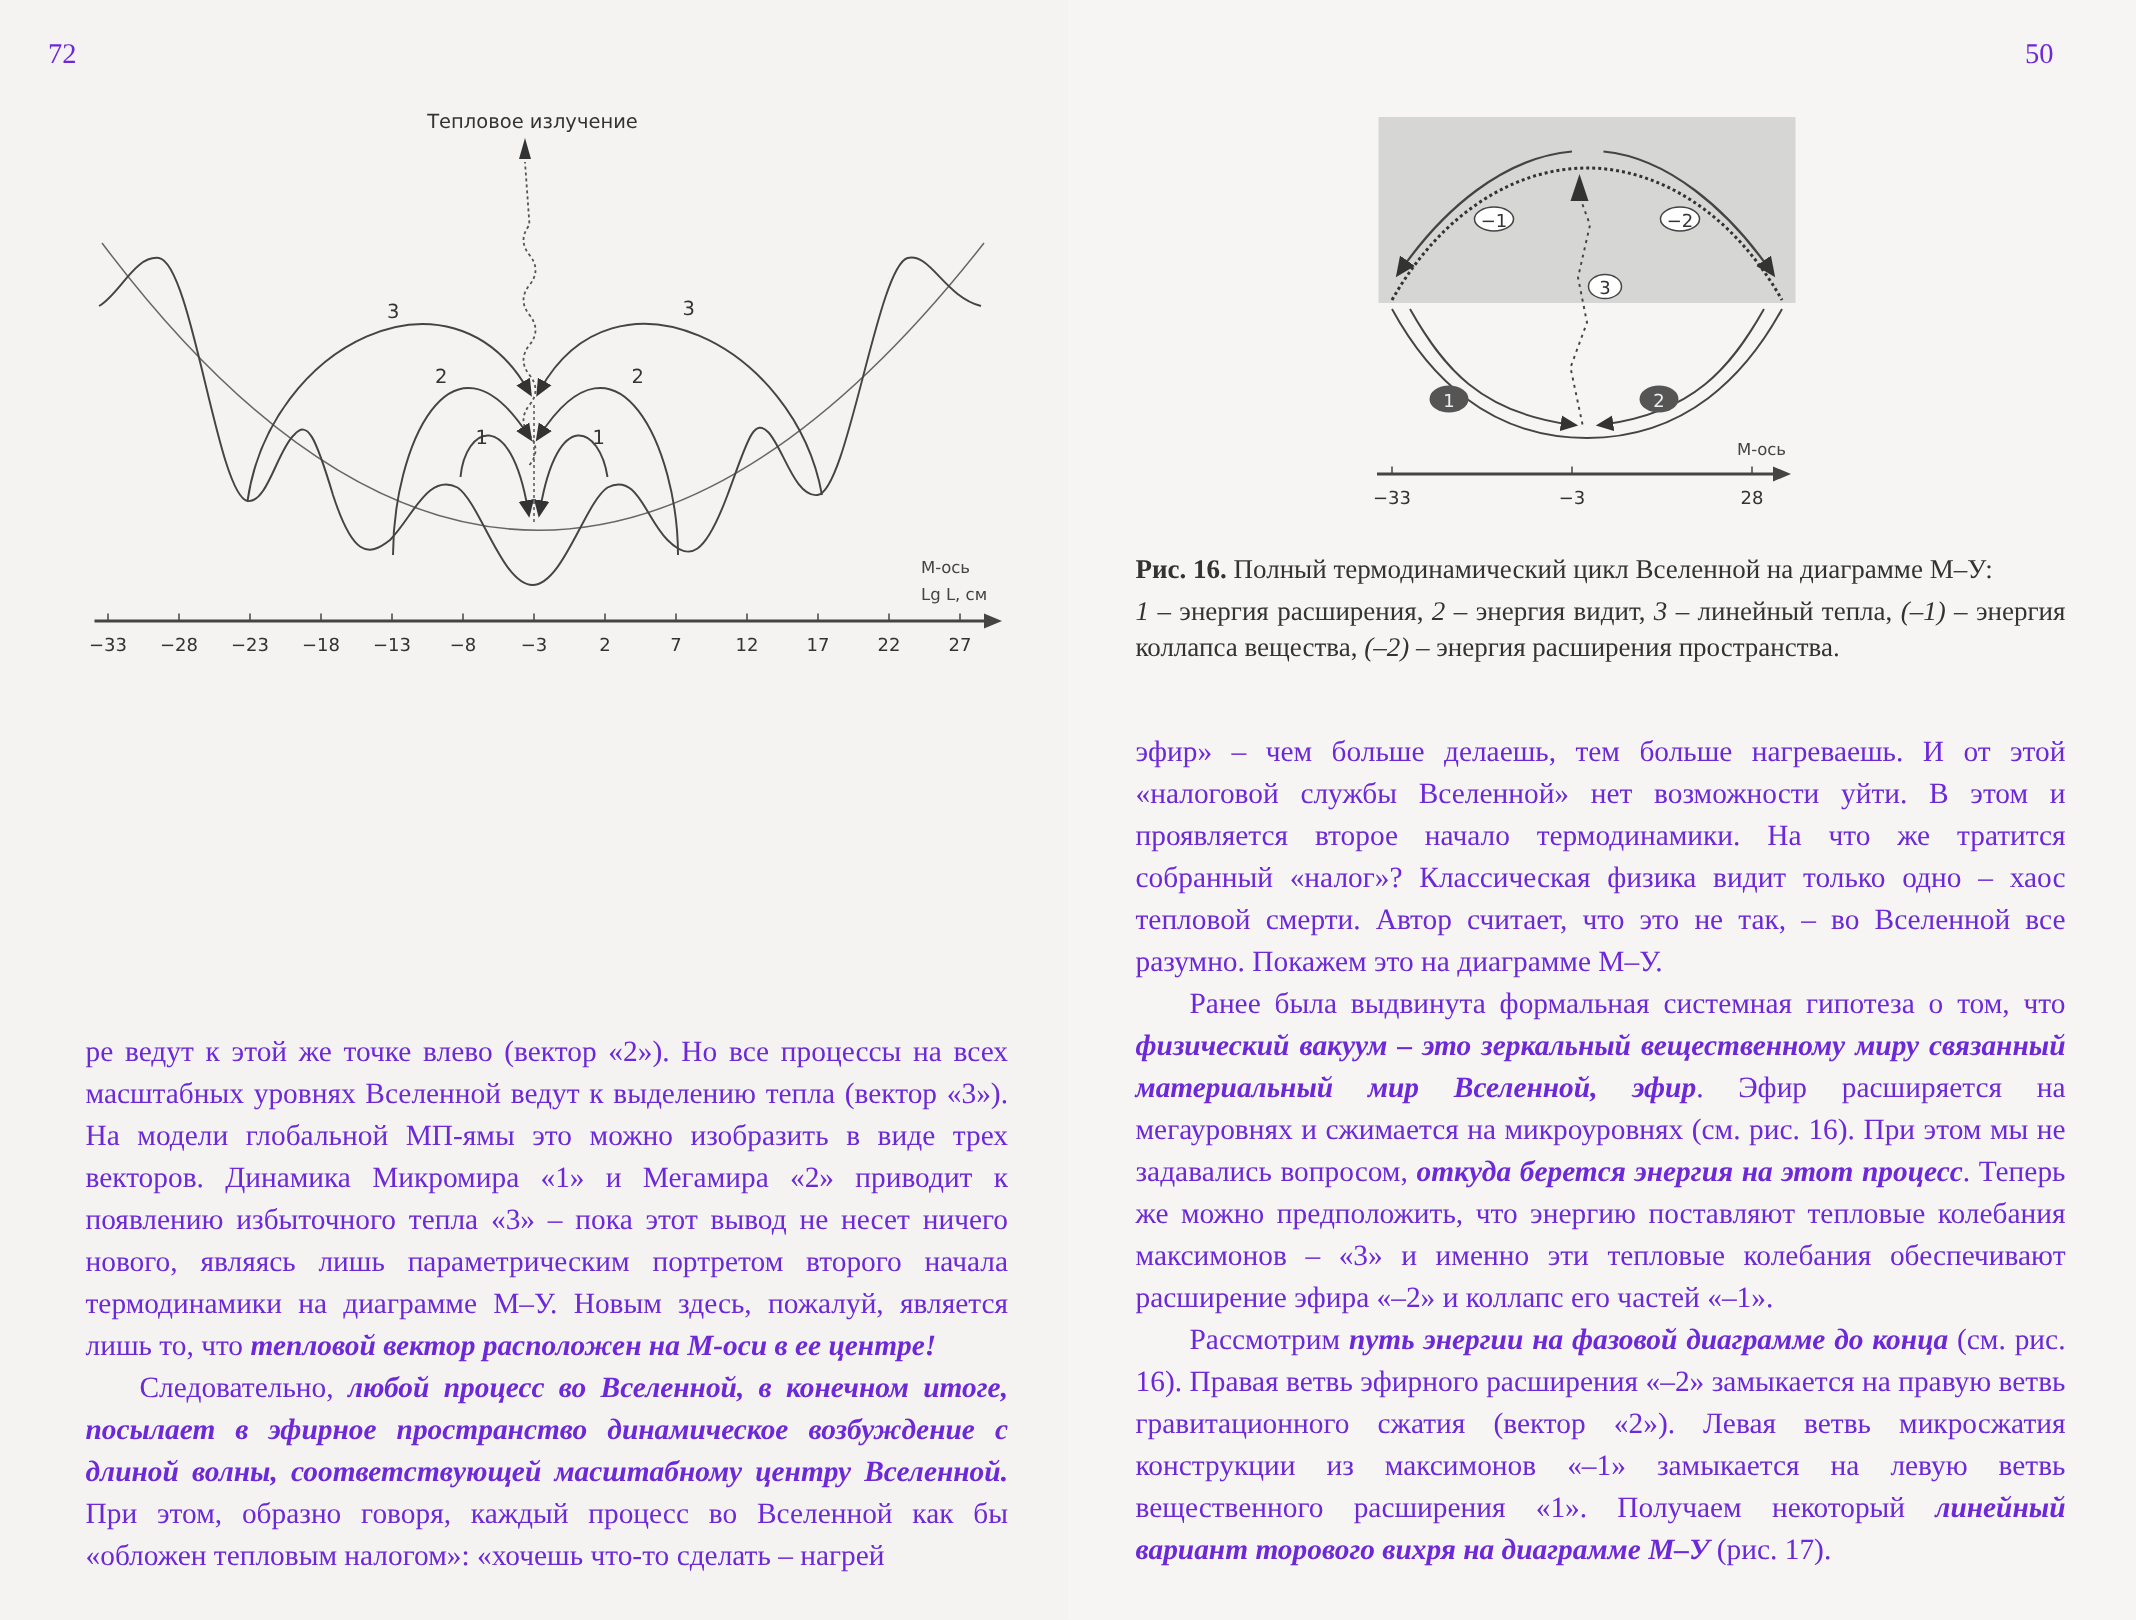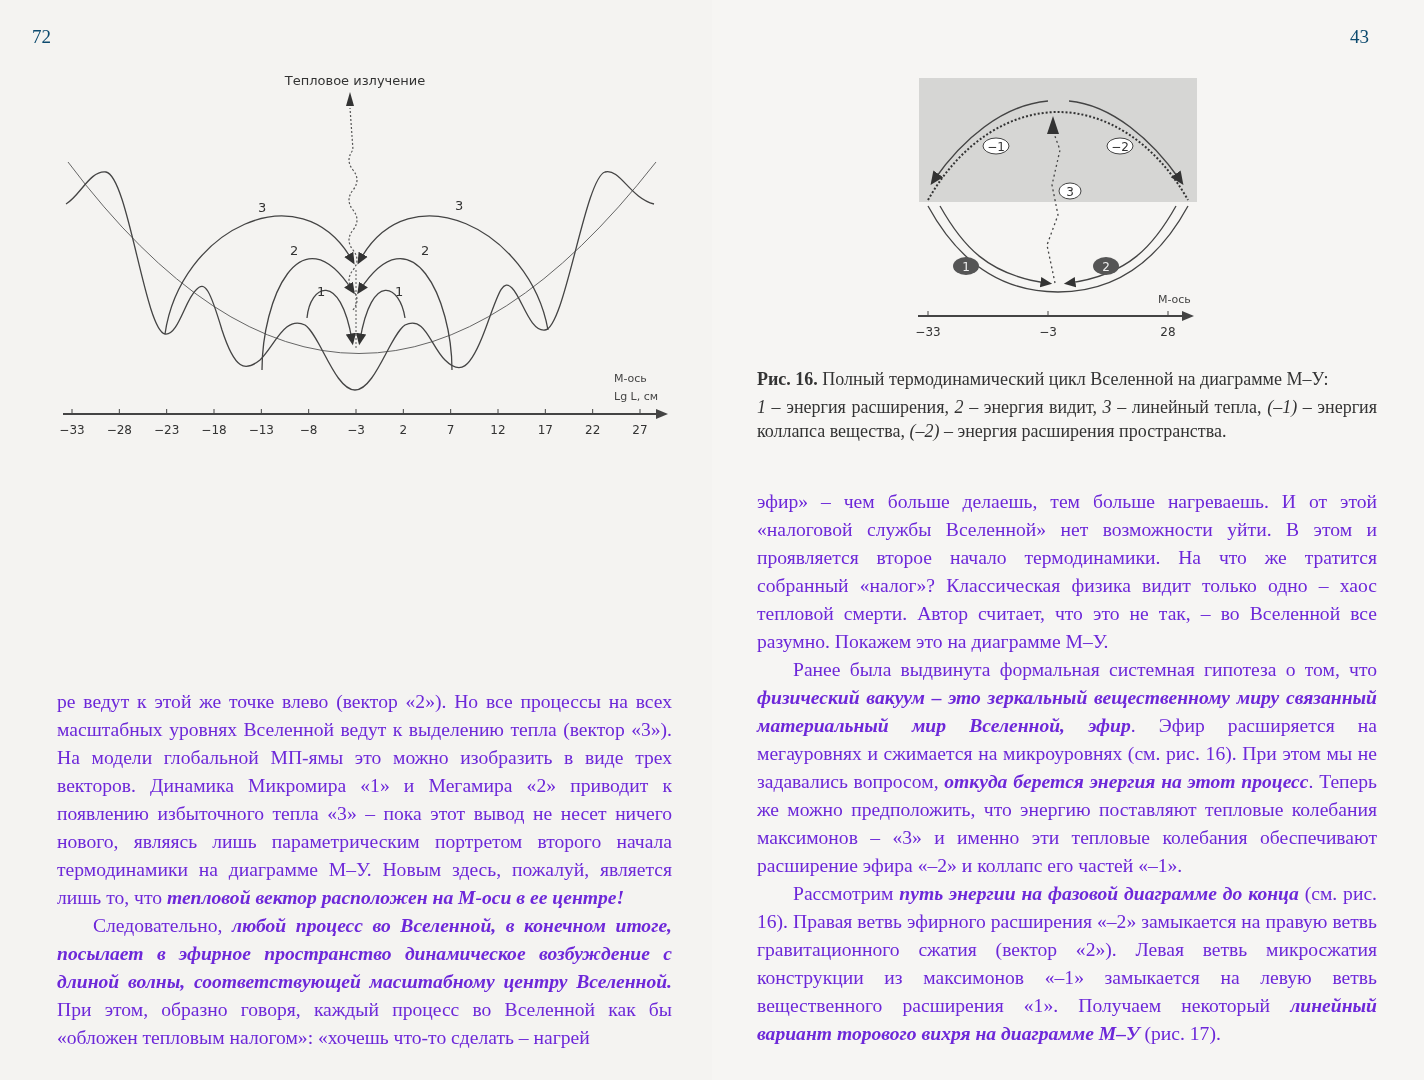--- a/index.html
+++ b/index.html
@@ -1,21 +1,21 @@
 <!DOCTYPE html>
 <html><head>
 <meta charset="utf-8">
 <style>
   html, body { margin:0; padding:0; }
   body { width:1424px; height:1080px; background:#f4f3f1; position:relative; overflow:hidden;
          font-family:"Liberation Serif","DejaVu Serif",serif; color:#2e2e2e; }
   .page { position:absolute; top:0; height:1080px; }
   #page-left { left:0; width:712px; }
   #page-right { left:712px; width:712px; background:#f6f5f3; }
-  .pnum { position:absolute; top:26px; font-size:19px; color:#0c4a6e; }
+  .pnum { position:absolute; top:26px; font-size:19px; color:#6d28d9; }
   .fig { position:absolute; }
   .sans { font-family:"DejaVu Sans","Liberation Sans",sans-serif; }
   .caption { position:absolute; font-size:18px; line-height:24px; color:#333; text-align:justify; }
   .caption b { font-weight:bold; }
   .caption .legend { margin-top:4px; }
   .body-text { position:absolute; font-size:19.6px; line-height:28px; color:#6d28d9; text-align:justify; }
   .body-text p { margin:0; }
   .body-text .indent { text-indent:36px; }
   .bi { font-weight:bold; font-style:italic; }
   .it { }
@@ -94,21 +94,21 @@
   <div class="caption" style="left:57px;top:515px;width:615px;">
   </div>
 
   <div class="body-text" style="left:57px;top:644px;width:615px;margin-top:44px;">
     <p><span>ре ведут к этой же точке влево (вектор «2»). Но все процессы на всех масштабных уровнях Вселенной ведут к выделению тепла (вектор «3»). На модели глобальной МП-ямы это можно изобразить в виде трех векторов. Динамика Микромира «1» и Мегамира «2» приводит к появлению избыточного тепла «3» – пока этот вывод не несет ничего нового, являясь лишь параметрическим портретом второго начала термодинамики на диаграмме М–У. Новым здесь, пожалуй, является лишь то, что </span><span class="bi">тепловой вектор расположен на М-оси в ее центре!</span></p>
     <p class="indent"><span>Следовательно, </span><span class="bi">любой процесс во Вселенной, в конечном итоге, посылает в эфирное пространство динамическое возбуждение с длиной волны, соответствующей масштабному центру Вселенной.</span><span> При этом, образно говоря, каждый процесс во Вселенной как бы «обложен тепловым налогом»: «хочешь что-то сделать – нагрей</span></p>
   </div>
 </div>
 
 <div class="page" id="page-right">
-  <div class="pnum" style="left:638px;">43</div>
+  <div class="pnum" style="left:638px;">50</div>
 
   <svg class="fig" style="left:0;top:0;" width="712" height="360" viewBox="0 0 712 360">
     <defs>
       <marker id="ah2" markerWidth="10" markerHeight="10" refX="5" refY="5" orient="auto">
         <path d="M0,1 L9,5 L0,9 z" fill="#333"></path>
       </marker>
     </defs>
     <rect x="207" y="78" width="278" height="124" fill="#d6d6d4"></rect>
 
     <path d="M336,101 C290,105 250,140 222,180" fill="none" stroke="#444" stroke-width="1.5" marker-end="url(#ah2)"></path>

